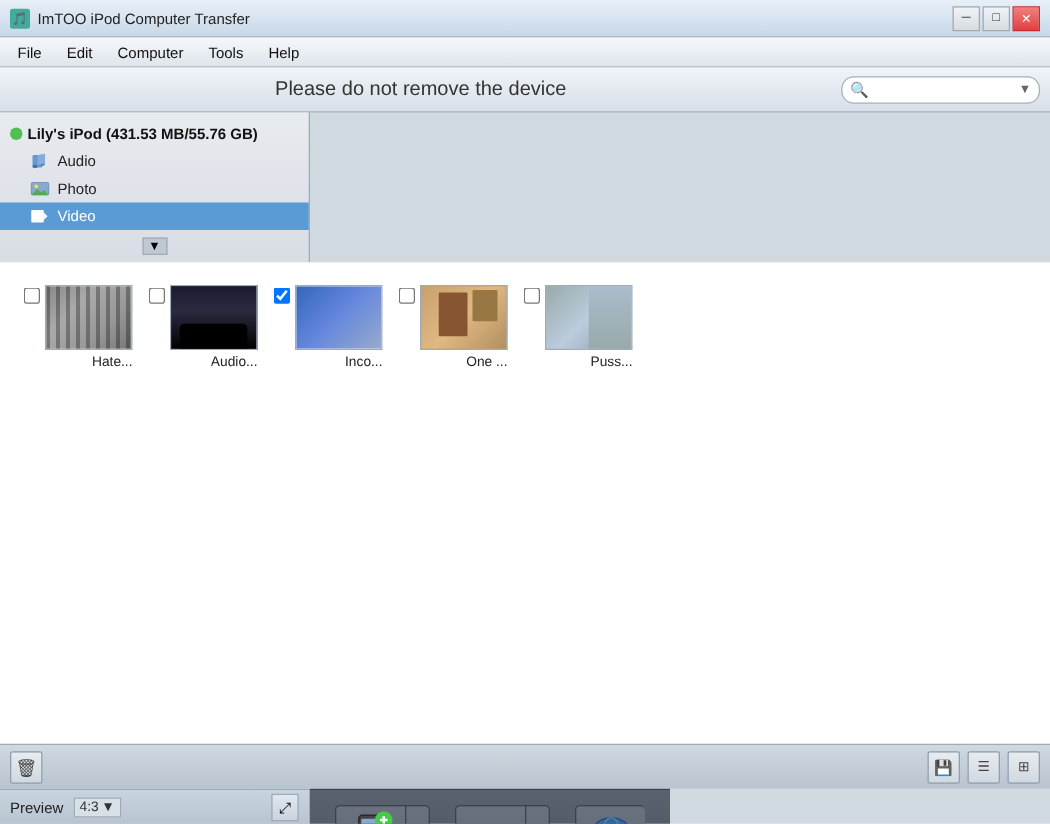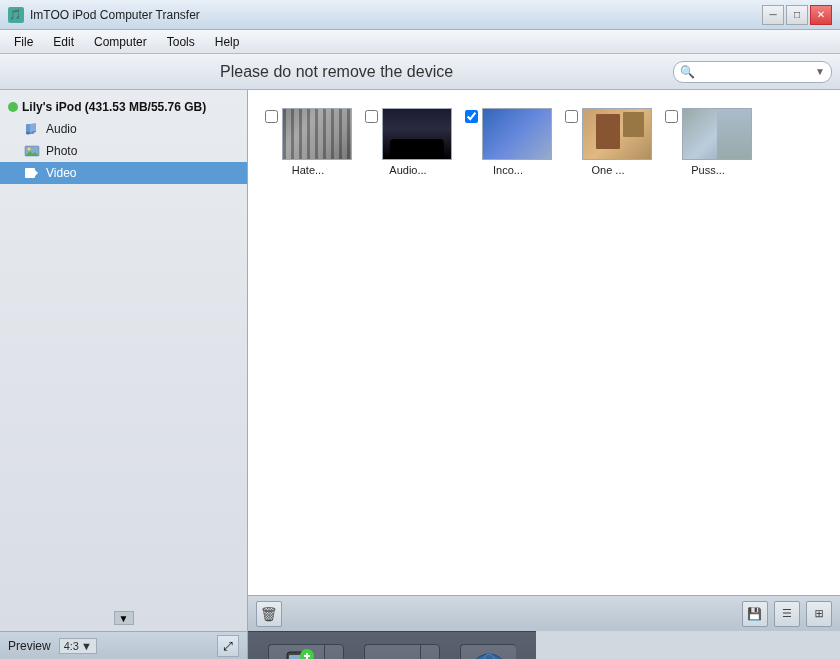--- a/index.html
+++ b/index.html
@@ -106,20 +106,21 @@
       outline: none;
       font-size: 11px;
       width: 120px;
       background: transparent;
     }
 
     
     #main {
       display: flex;
       height: calc(659px - 30px - 24px - 36px - 28px);
+      flex-direction: column;
     }
 
     
     #sidebar {
       width: 248px;
       background: linear-gradient(to bottom, #e8ecf0, #d8dce4);
       border-right: 1px solid #a0aab8;
       display: flex;
       flex-direction: column;
       padding-top: 6px;
@@ -189,21 +190,21 @@
       flex-wrap: wrap;
       align-content: flex-start;
       gap: 0;
       overflow-y: auto;
       background: white;
     }
     .thumb-item {
       width: 100px;
       display: flex;
       flex-direction: column;
-      align-items: center;
+      align-items: flex-end;
       padding: 8px 4px;
       cursor: pointer;
     }
     .thumb-container {
       position: relative;
       display: flex;
       align-items: flex-start;
       gap: 4px;
     }
     .thumb-checkbox {

